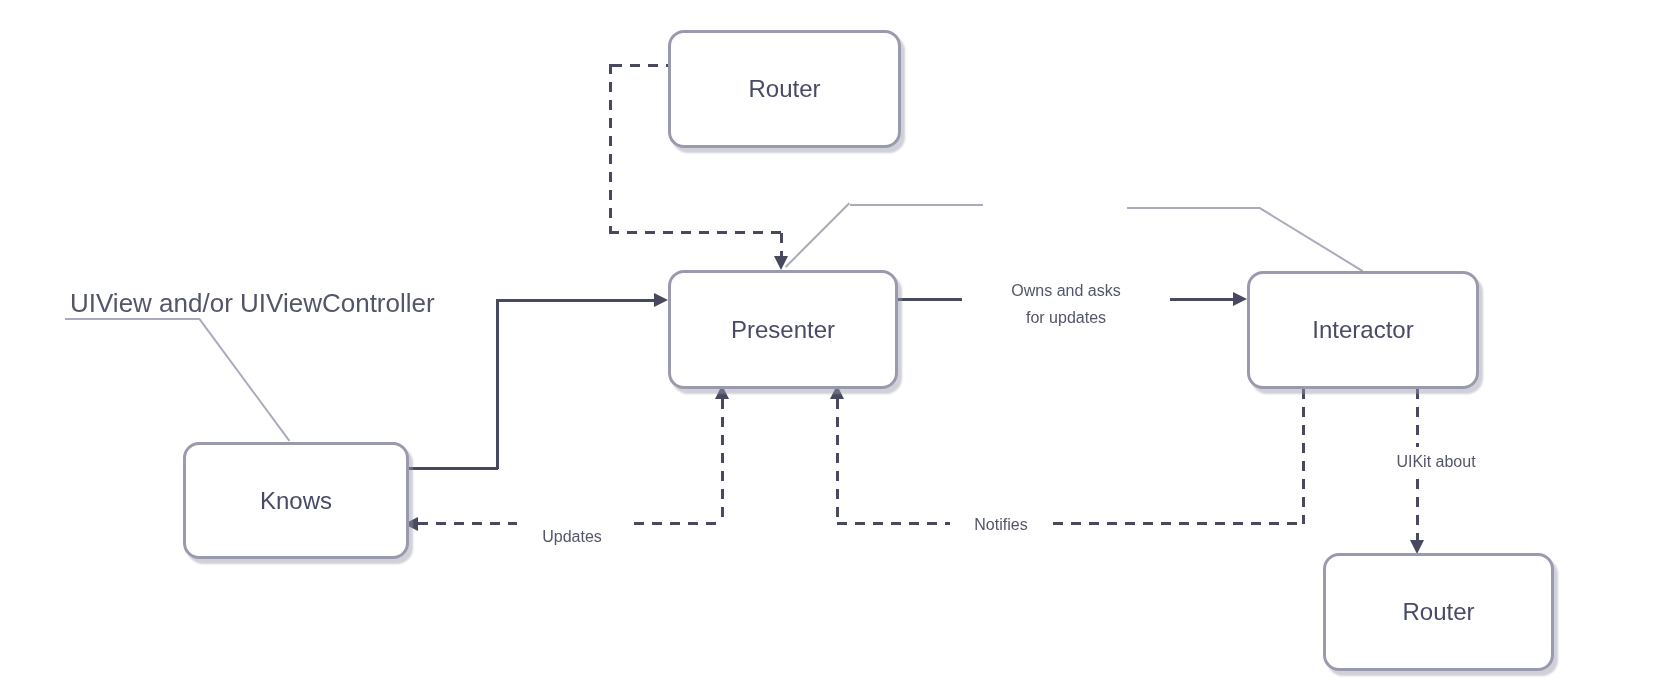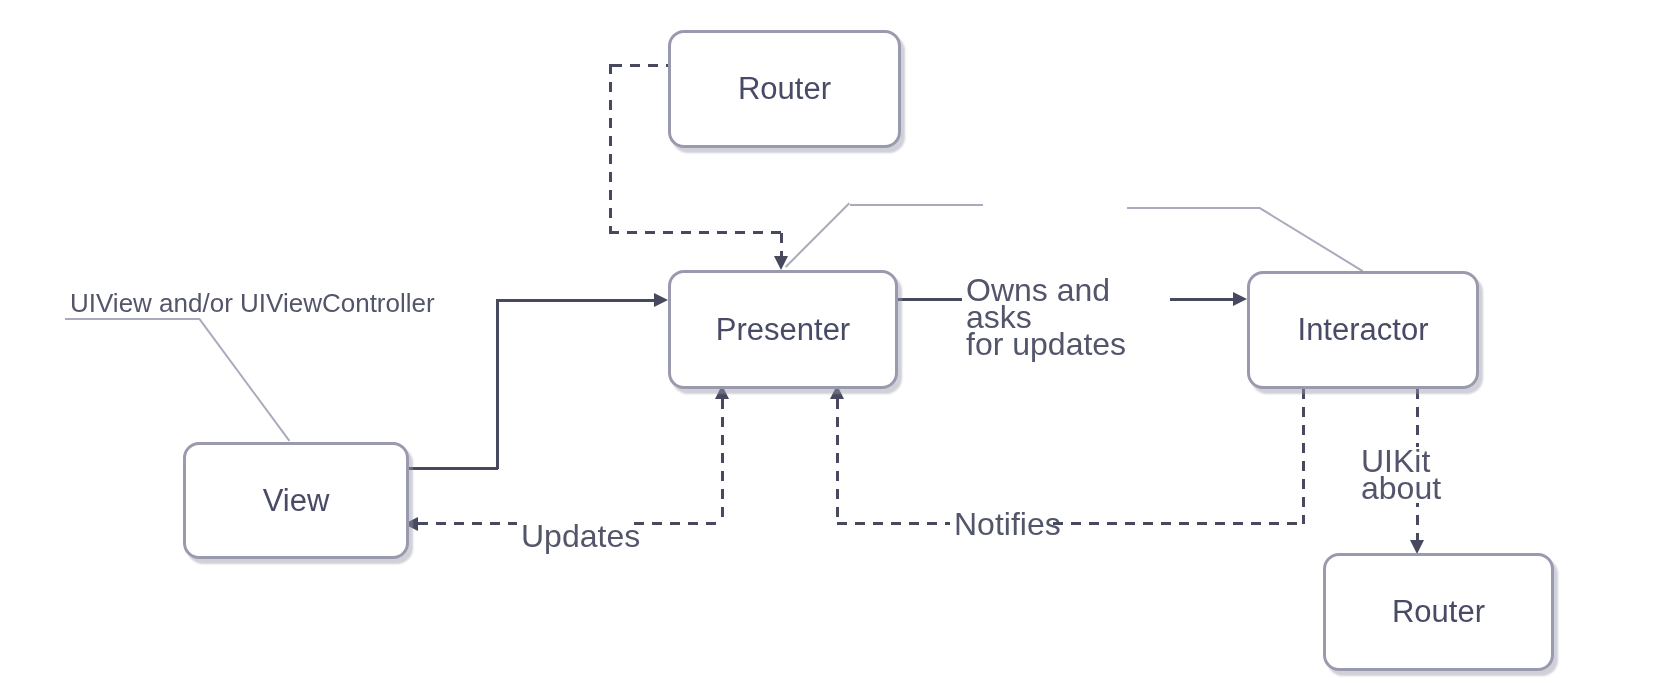--- a/index.html
+++ b/index.html
@@ -12,41 +12,41 @@
   }
   html,body{margin:0;padding:0;background:var(--bg);}
   .canvas{
     position:relative;width:1660px;height:700px;background:var(--bg);
     font-family:"Liberation Sans","DejaVu Sans",sans-serif;overflow:hidden;
   }
   .node{
     position:absolute;background:#fff;border:3px solid var(--box-border);
     border-radius:16px;box-shadow:4px 5px 2px rgba(150,150,168,0.45);
     display:flex;align-items:center;justify-content:center;
-    color:var(--box-text);font-size:31px;z-index:5;
+    color:var(--box-text);font-size:24px;z-index:5;
   }
   .sline-h{position:absolute;height:3px;background:var(--line);z-index:1;}
   .sline-v{position:absolute;width:3px;background:var(--line);z-index:1;}
   .dline-h{position:absolute;height:3px;z-index:1;
     background:repeating-linear-gradient(to right,var(--line) 0 10px,transparent 10px 18px);}
   .dline-v{position:absolute;width:3px;z-index:1;
     background:repeating-linear-gradient(to bottom,var(--line) 0 10px,transparent 10px 18px);}
   .arr{position:absolute;width:0;height:0;z-index:2;}
   .arr.right{border-top:7px solid transparent;border-bottom:7px solid transparent;border-left:14px solid var(--line);}
   .arr.left{border-top:7px solid transparent;border-bottom:7px solid transparent;border-right:14px solid var(--line);}
   .arr.up{border-left:7px solid transparent;border-right:7px solid transparent;border-bottom:14px solid var(--line);}
   .arr.down{border-left:7px solid transparent;border-right:7px solid transparent;border-top:14px solid var(--line);}
   .leader{position:absolute;height:2px;background:var(--leader);transform-origin:left top;z-index:1;}
   .note{
     position:absolute;color:var(--note-text);font-size:26px;text-align:center;z-index:3;
     white-space:nowrap;
   }
   .edge-label{
-    position:absolute;color:var(--note-text);font-size:32px;line-height:27px;
-    text-align:left;background:var(--bg);z-index:4;padding:1px 4px;
+    position:absolute;color:var(--note-text);font-size:16px;line-height:27px;
+    text-align:center;background:var(--bg);z-index:4;padding:1px 4px;
   }
 </style>
 </head>
 <body>
 
 <div class="canvas">
 
   <div class="sline-h" style="left:403px;top:467px;width:95px;"></div>
   <div class="sline-v" style="left:496px;top:300px;height:169px;"></div>
   <div class="sline-h" style="left:496px;top:299px;width:158px;"></div>
@@ -93,21 +93,21 @@
   <div class="edge-label" style="left:950px;top:510px;width:94px;">Notifies</div>
   <div class="edge-label" style="left:1357px;top:447px;width:150px;">UIKit about</div>
 
   <div class="node" style="left:668px;top:30px;width:227px;height:112px;">
     <span>Router</span>
   </div>
   <div class="node" style="left:668px;top:270px;width:224px;height:113px;">
     <span>Presenter</span>
   </div>
   <div class="node" style="left:183px;top:442px;width:220px;height:111px;">
-    <span>View</span>
+    <span>Knows</span>
   </div>
   <div class="node" style="left:1247px;top:271px;width:226px;height:112px;">
     <span>Interactor</span>
   </div>
   <div class="node" style="left:1323px;top:553px;width:225px;height:112px;">
     <span>Router</span>
   </div>
 
 </div>
 

